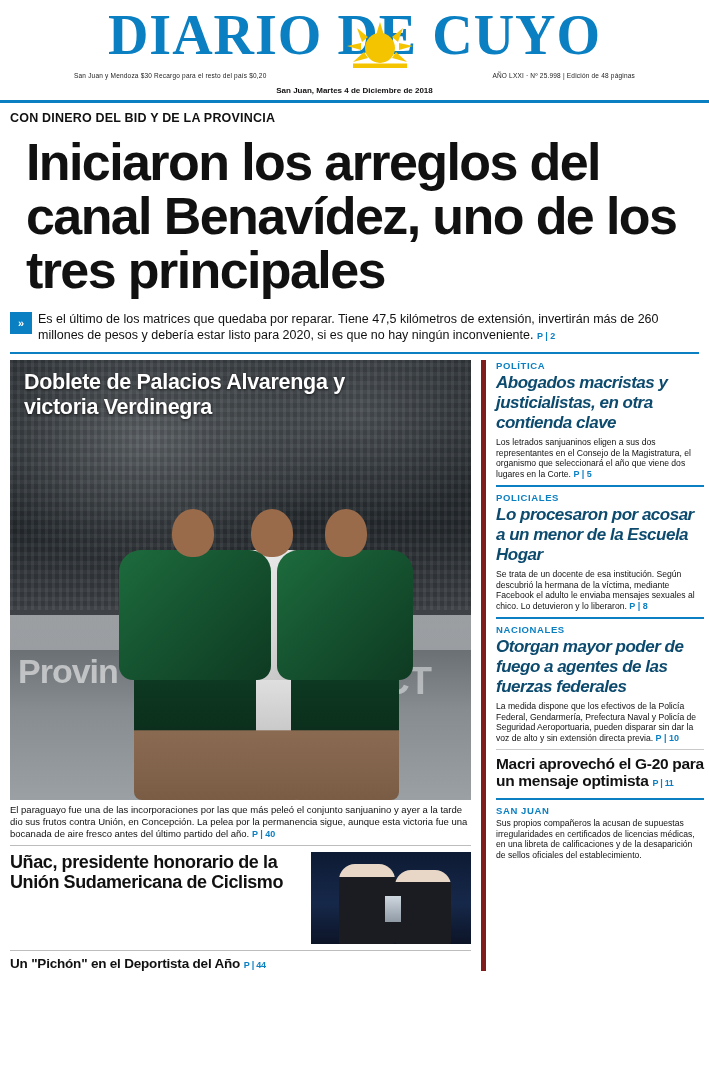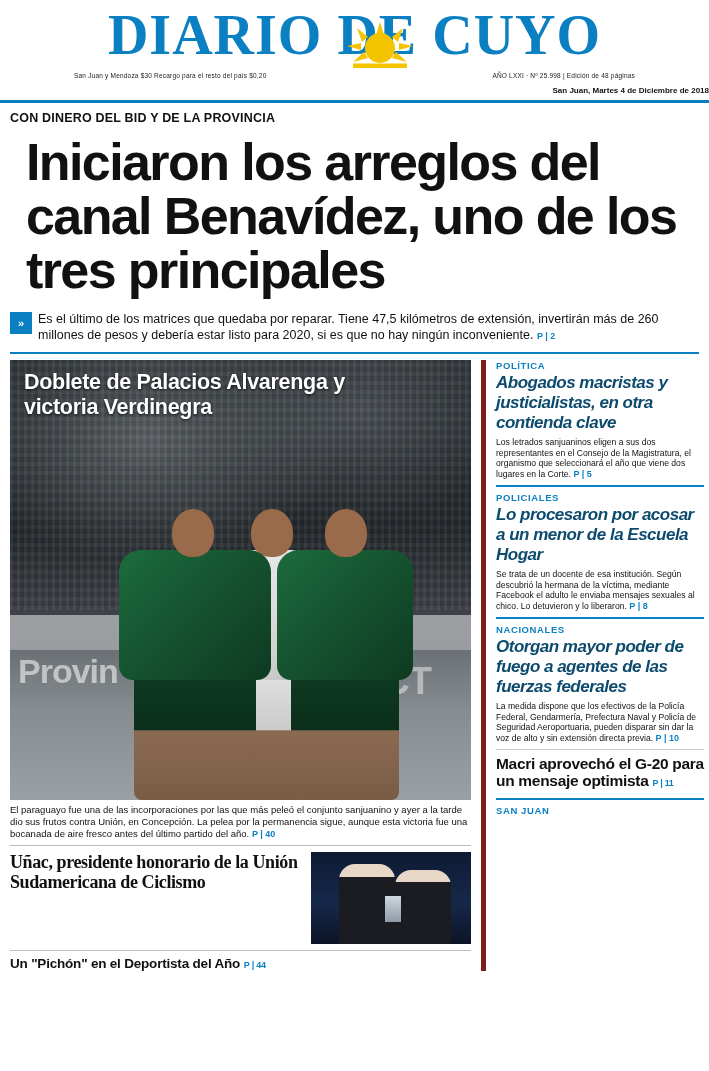--- a/index.html
+++ b/index.html
@@ -68,21 +68,21 @@
   .masthead-sub .right {
     position: absolute;
     right: 74px;
     top: 0;
   }
   .masthead-date {
     position: absolute;
     top: 86px;
     left: 0;
     width: 709px;
-    text-align: right;
+    text-align: center;
     font-size: 8px;
     font-weight: bold;
     color: #111;
   }
 
   
   .lead {
     padding: 8px 10px 0 10px;
   }
   .kicker {
@@ -249,21 +249,20 @@
     line-height: 12px;
     color: #111;
     padding: 4px 0 5px 0;
     border-bottom: 1px solid #bdbdbd;
   }
 
   
   .bottom-box {
     display: flex;
     padding-top: 6px;
-    font-family: Liberation Serif, serif;
   }
   .bb-text { flex: 1 1 auto; }
   .bb-head {
     font-weight: bold;
     font-size: 18px;
     line-height: 20px;
     letter-spacing: -.4px;
     color: #111;
     margin-bottom: 4px;
   }
@@ -468,17 +467,18 @@
 
       <div class="r-brief">
         <span>Macri aprovechó el G-20 para un mensaje optimista</span>
         <span class="pageref">P | 11</span>
       </div>
 
       <div class="r-rule blue"></div>
 
       <div>
         <div class="sec-label">SAN JUAN</div>
+        <div class="r-body">Sus propios compañeros la acusan de supuestas irregularidades en certificados de licencias médicas, en una libreta de calificaciones y de la desaparición de sellos oficiales del establecimiento.</div>
       </div>
 
     </div>
   </div>
 </div>
 
 </body></html>

